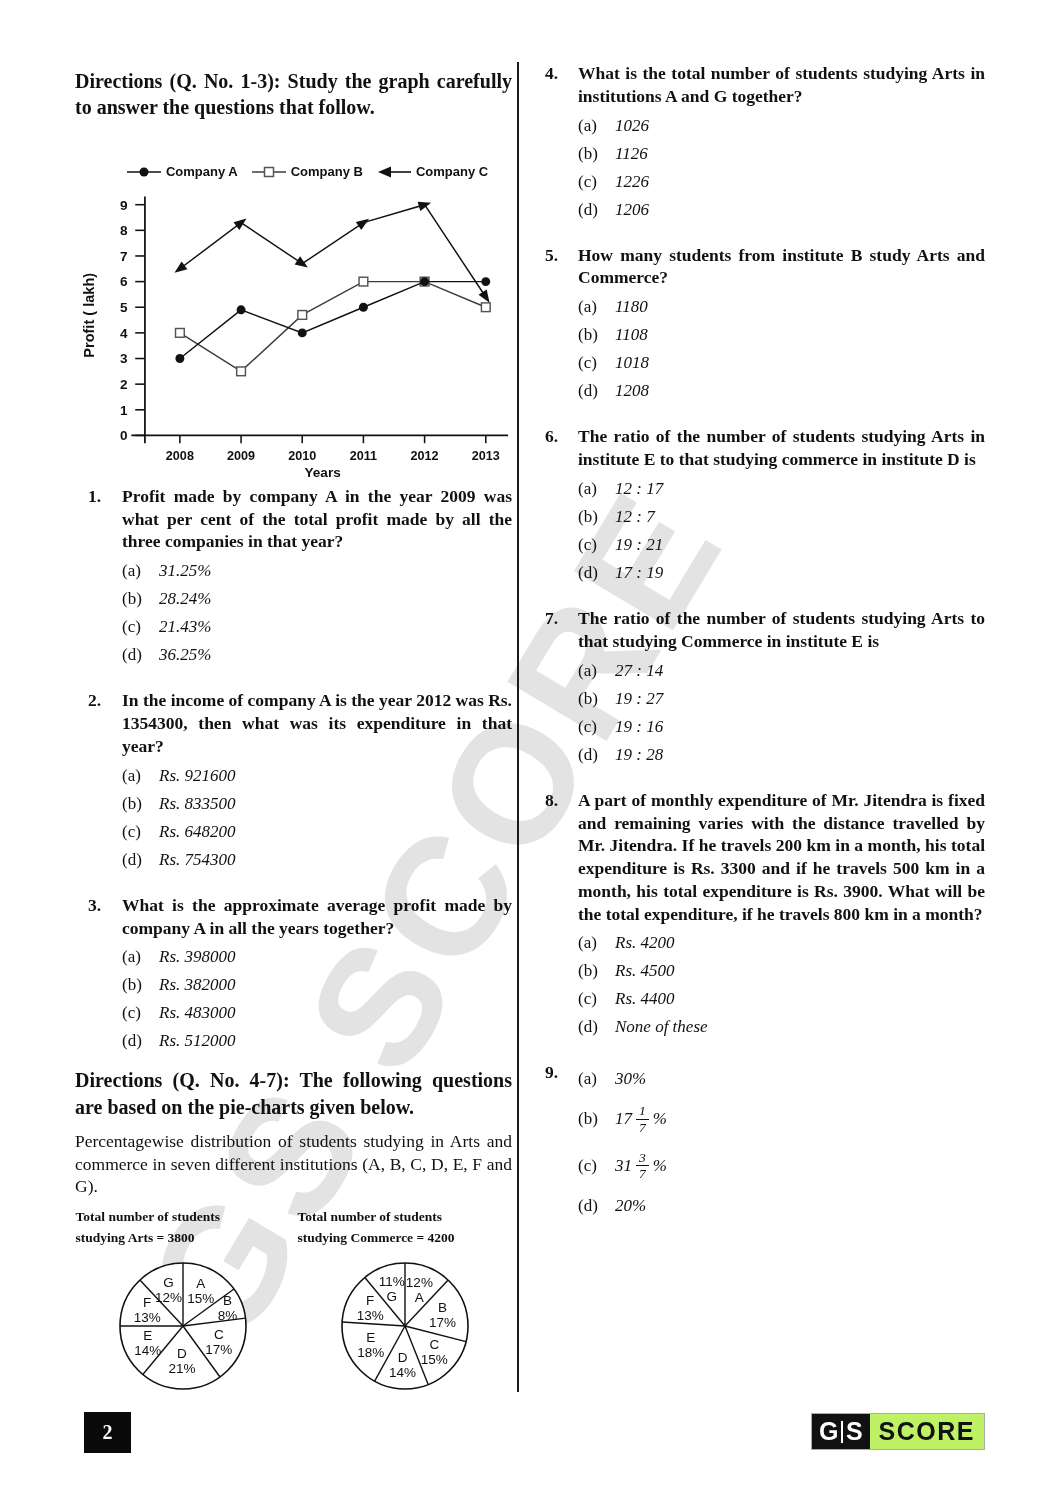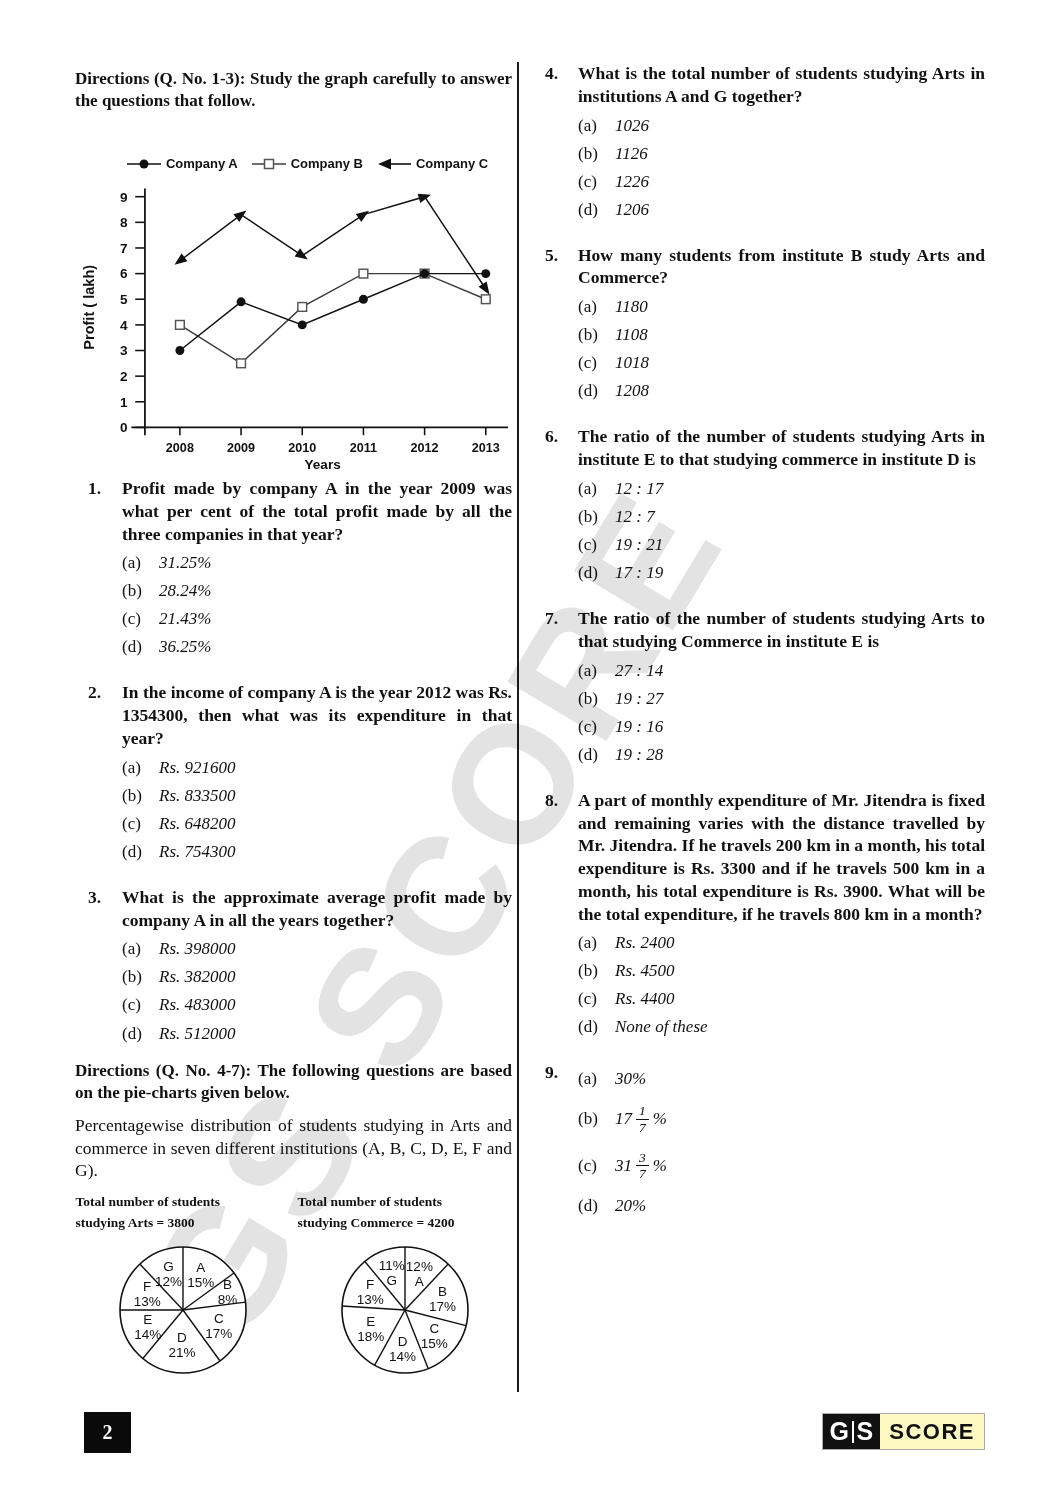--- a/index.html
+++ b/index.html
@@ -22,21 +22,21 @@
   }
   .divider {
     position:absolute; left:517px; top:62px;
     width:2px; height:1330px; background:#1a1a1a; z-index:1;
   }
   .col { position:absolute; z-index:2; }
   .col-left  { left:75px;  top:68px; width:437px; }
   .col-right { left:545px; top:62px; width:440px; }
 
   .directions {
-    font-weight:bold; font-size:17px; line-height:1.32;
+    font-weight:bold; font-size:20px; line-height:1.32;
     text-align:justify; margin-bottom:10px;
   }
   .directions-2 { margin-top:16px; }
   .intro {
     font-size:17.5px; line-height:1.28; text-align:justify;
     margin-top:10px; margin-bottom:10px;
   }
 
   
   .chart-block { margin-top:8px; margin-bottom:6px; }
@@ -93,22 +93,22 @@
     position:absolute; top:1413px; right:73px; z-index:2;
     display:flex; align-items:stretch; border:1px solid #aaa;
     font-family:"Liberation Sans", sans-serif; font-weight:bold;
   }
   .logo-gs {
     background:#111; color:#fff; display:flex; align-items:center;
     padding:3px 7px; font-size:25px;
   }
   .logo-gs .logo-div { width:1.5px; height:22px; background:#fff; margin:0 3px; display:inline-block; }
   .logo-score {
-    background:#fef9c3; color:#111; display:flex; align-items:center;
-    padding:3px 9px; font-size:22px; letter-spacing:1.5px;
+    background:#bef264; color:#111; display:flex; align-items:center;
+    padding:3px 9px; font-size:25px; letter-spacing:1.5px;
   }
 </style>
 </head>
 <body>
 
 <div class="page">
   <div class="watermark">GS SCORE</div>
   <div class="divider"></div>
 
   <div class="col col-left">
@@ -426,21 +426,21 @@
               <span class="opt-value">19 : 28</span>
             </div>
           </div>
         </div>
         <div class="q">
           <div class="q-num">8.</div>
           <div class="q-body">
             <div class="q-text">A part of monthly expenditure of Mr. Jitendra is fixed and remaining varies with the distance travelled by Mr. Jitendra. If he travels 200 km in a month, his total expenditure is Rs. 3300 and if he travels 500 km in a month, his total expenditure is Rs. 3900. What will be the total expenditure, if he travels 800 km in a month?</div>
             <div class="opt">
               <span class="opt-label">(a)</span>
-              <span class="opt-value">Rs. 2400</span>
+              <span class="opt-value">Rs. 4200</span>
             </div>
             <div class="opt">
               <span class="opt-label">(b)</span>
               <span class="opt-value">Rs. 4500</span>
             </div>
             <div class="opt">
               <span class="opt-label">(c)</span>
               <span class="opt-value">Rs. 4400</span>
             </div>
             <div class="opt">

